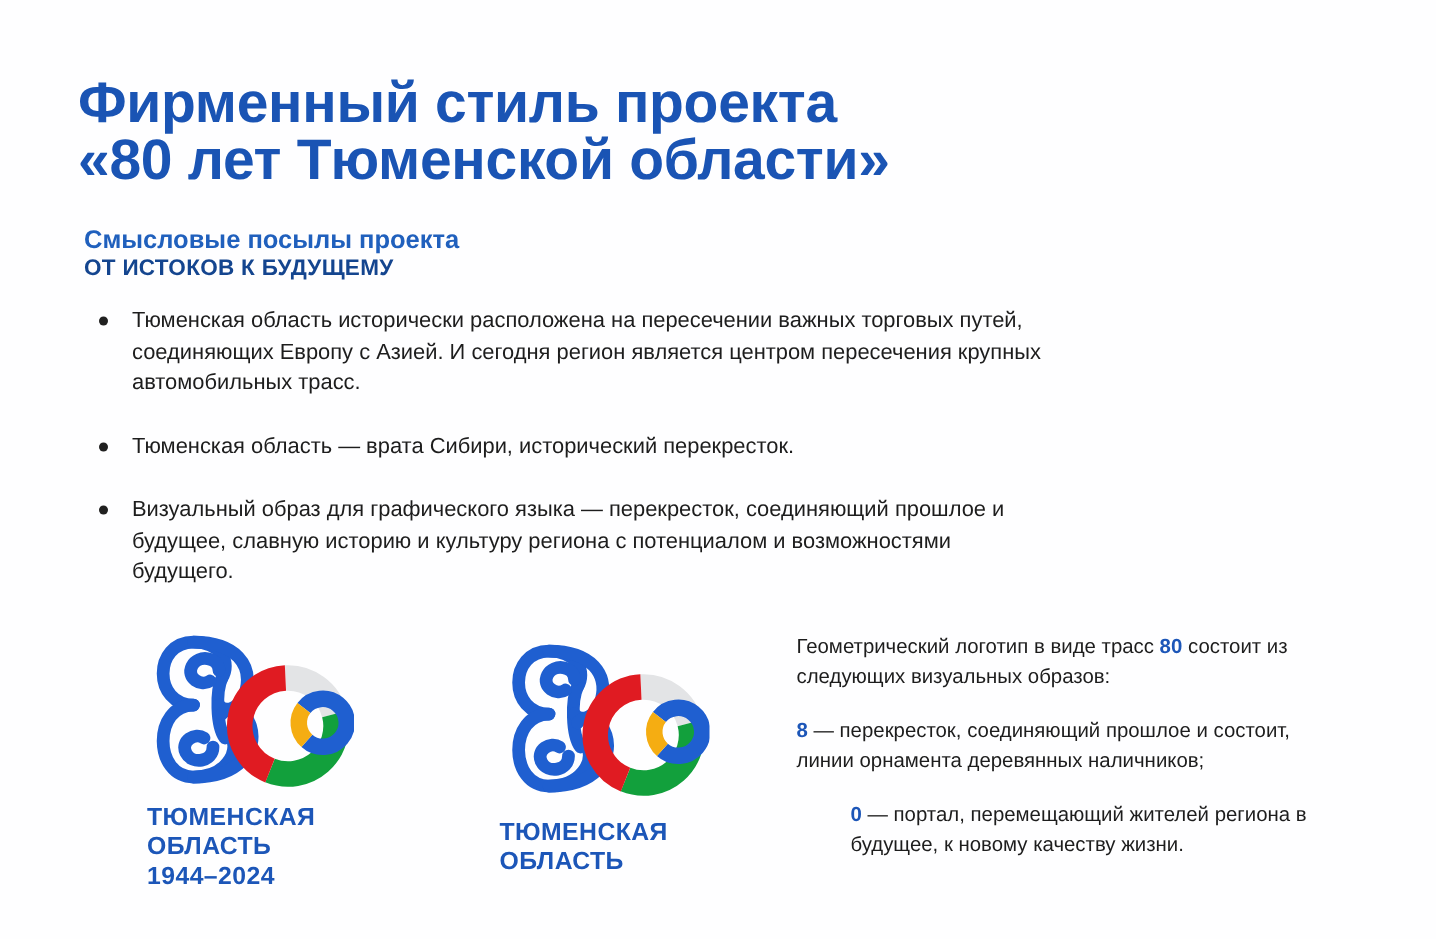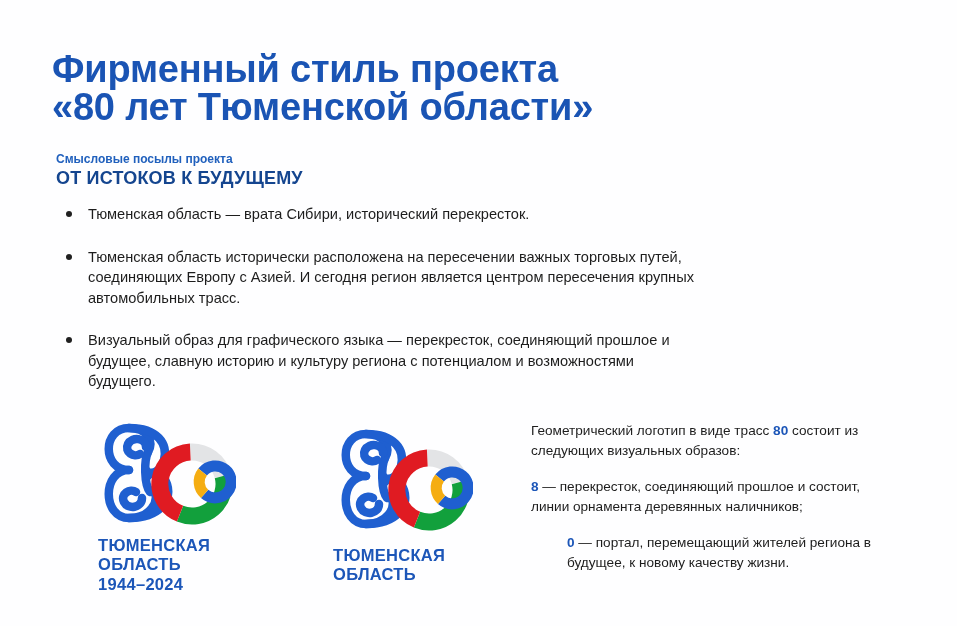--- a/index.html
+++ b/index.html
@@ -40,27 +40,27 @@
   }
 
   
   .subtitle-block {
     position: absolute;
     left: 56px;
     top: 150px;
     width: 500px;
   }
   .subtitle-line1 {
-    font-size: 12px;
+    font-size: 17px;
     line-height: 19px;
     font-weight: bold;
     color: #2060bd;
   }
   .subtitle-line2 {
-    font-size: 18px;
+    font-size: 15px;
     line-height: 19px;
     font-weight: bold;
     color: #14458f;
     letter-spacing: 0.2px;
   }
 
   
   .bullets {
     position: absolute;
     left: 60px;
@@ -136,25 +136,25 @@
   </div>
 
   <div class="subtitle-block">
     <div class="subtitle-line1">Смысловые посылы проекта</div>
     <div class="subtitle-line2">ОТ ИСТОКОВ К БУДУЩЕМУ</div>
   </div>
 
   <ul class="bullets">
     <li class="bullet-item">
       <span class="bullet-dot"></span>
-      <span class="bullet-text">Тюменская область — врата Сибири, исторический перекресток.</span>
+      <span class="bullet-text">Тюменская область исторически расположена на пересечении важных торговых путей, соединяющих Европу с Азией. И сегодня регион является центром пересечения крупных автомобильных трасс.</span>
     </li>
     <li class="bullet-item">
       <span class="bullet-dot"></span>
-      <span class="bullet-text">Тюменская область исторически расположена на пересечении важных торговых путей, соединяющих Европу с Азией. И сегодня регион является центром пересечения крупных автомобильных трасс.</span>
+      <span class="bullet-text">Тюменская область — врата Сибири, исторический перекресток.</span>
     </li>
     <li class="bullet-item">
       <span class="bullet-dot"></span>
       <span class="bullet-text">Визуальный образ для графического языка — перекресток, соединяющий прошлое и будущее, славную историю и культуру региона с потенциалом и возможностями будущего.</span>
     </li>
   </ul>
 
   <div class="logo-lockup first">
     <svg class="logo-mark" width="148" height="112" viewBox="0 0 148 112" xmlns="http://www.w3.org/2000/svg">
 

